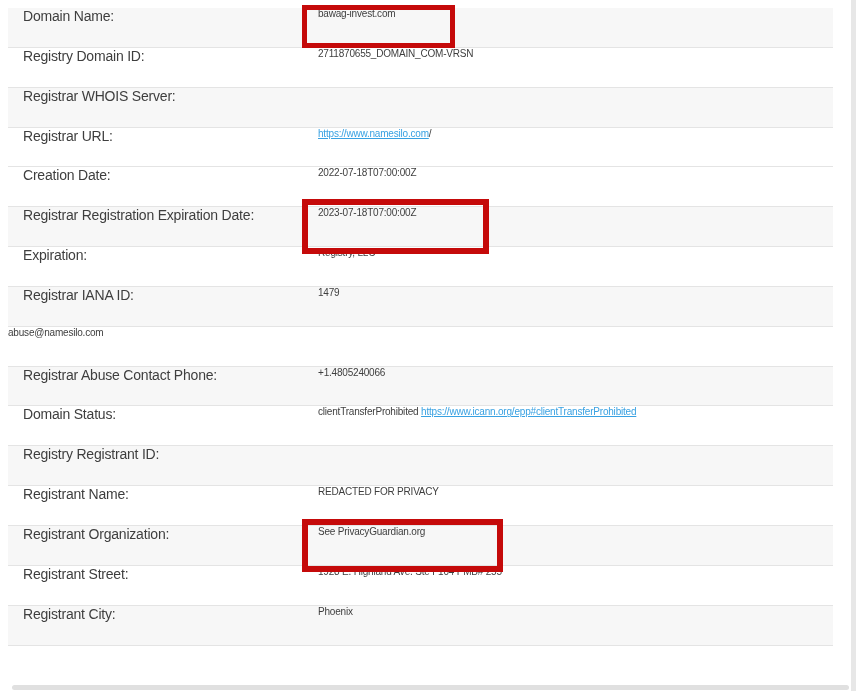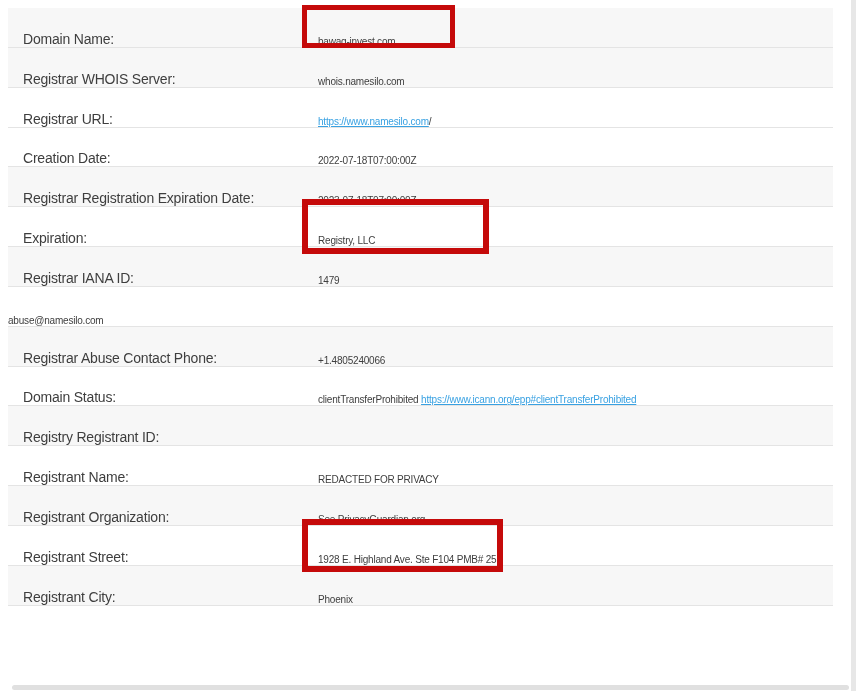--- a/index.html
+++ b/index.html
@@ -14,21 +14,21 @@
     width: 856px; height: 691px;
     background: #ffffff;
   }
   .whois-table {
     position: absolute;
     left: 8px; top: 8px;
     width: 825px;
   }
   .row {
     display: flex;
-    align-items: flex-end;
+    align-items: flex-start;
     height: 39.85px;
     border-bottom: 1px solid var(--border, #e4e4e4);
     background: #ffffff;
   }
   .row.shaded { background: var(--row-shade, #f7f7f7); }
   .label {
     width: 310px;
     padding-left: 15px;
     font-size: 14px;
     letter-spacing: -0.2px;
@@ -80,24 +80,27 @@
 <body>
 
 <div class="page">
 
   <div class="whois-table" id="whois-table">
     <div class="row shaded">
       <div class="label">Domain Name:</div>
       <div class="value"><span>bawag-invest.com</span></div>
     </div>
 
+    <div class="row">
+      <div class="label">Registry Domain ID:</div>
+      <div class="value"><span>2711870655_DOMAIN_COM-VRSN</span></div>
+    </div>
 
     <div class="row shaded">
       <div class="label">Registrar WHOIS Server:</div>
-      <div class="value"><span>whois.namesilo.com</span></div>
     </div>
 
     <div class="row">
       <div class="label">Registrar URL:</div>
       <div class="value"><span class="link">https://www.namesilo.com</span><span>/</span></div>
     </div>
 
 
     <div class="row">
       <div class="label">Creation Date:</div>

